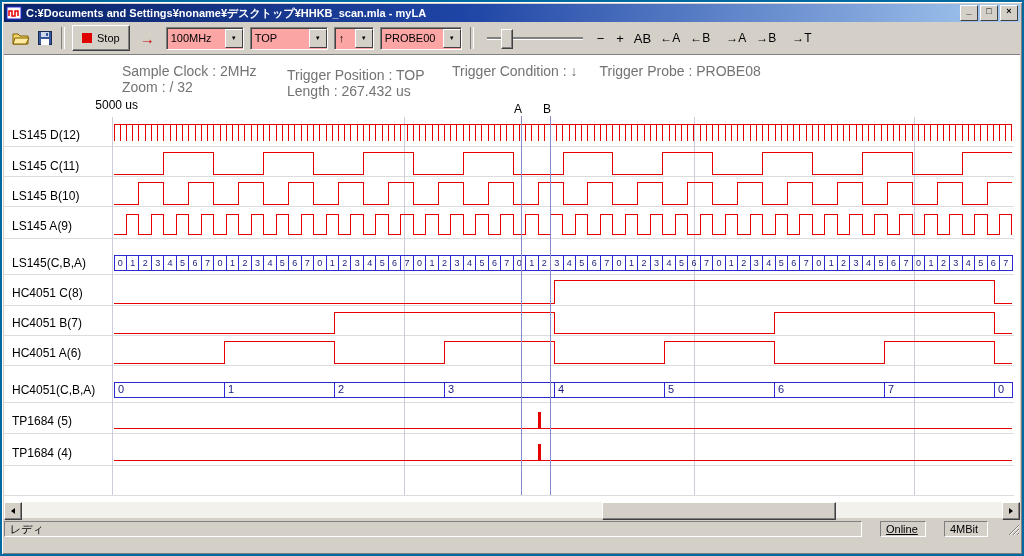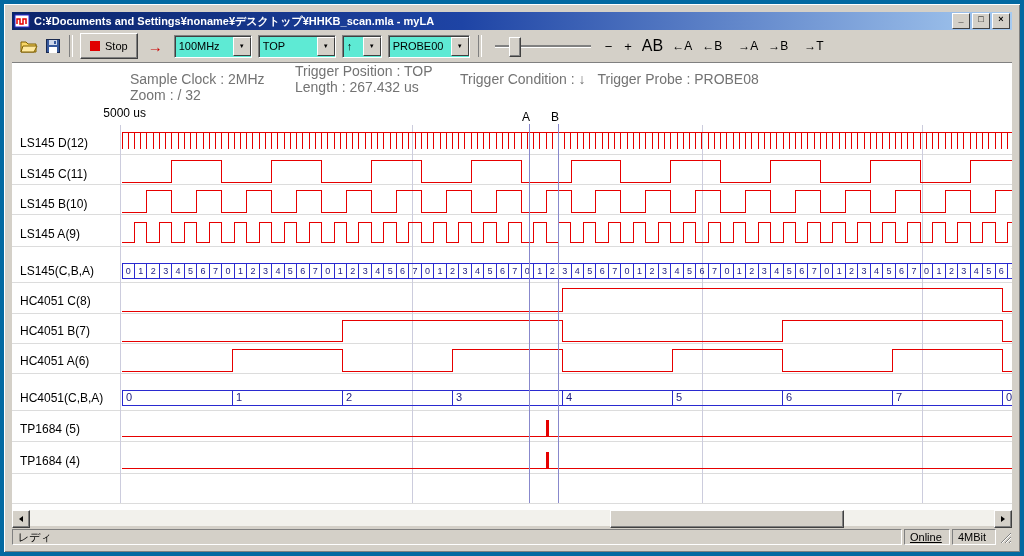--- a/index.html
+++ b/index.html
@@ -1,40 +1,40 @@
 <!DOCTYPE html>
 <html><head>
 <meta charset="utf-8">
 <style>
   html,body{margin:0;padding:0;}
   body{width:1024px;height:556px;font-family:"Liberation Sans",sans-serif;background:#d4d0c8;overflow:hidden;}
-  .window{width:1024px;height:556px;background:#d4d0c8;border:4px solid #0369a1;
+  .window{width:1024px;height:556px;background:#d4d0c8;border:2px solid #0369a1;
     box-shadow:inset 1px 1px 0 #fff,inset -1px -1px 0 #808080;
-    display:flex;flex-direction:column;padding:8px;box-sizing:border-box;}
+    display:flex;flex-direction:column;padding:2px;box-sizing:border-box;}
   
   .titlebar{height:18px;flex:0 0 18px;background:linear-gradient(90deg,#0a246a 0%,#1e44a5 45%,#a6caf0 100%);
     display:flex;align-items:center;padding:0 2px;}
   .title-text{flex:1;color:#fff;font-size:11px;font-weight:bold;white-space:nowrap;overflow:hidden;margin-left:4px;}
   .tb-btn{width:16px;height:14px;background:#d4d0c8;border:1px solid;border-color:#fff #404040 #404040 #fff;
     font-size:9px;line-height:11px;text-align:center;color:#000;margin-left:2px;font-weight:bold;}
   
   .menubar{height:19px;flex:0 0 19px;display:flex;align-items:center;font-size:12px;padding-left:1px;}
   .menu-item{padding:2px 7px;}
   
   .toolbar{height:32px;flex:0 0 32px;display:flex;align-items:center;padding:0 4px;
     border-bottom:1px solid #808080;box-shadow:0 1px 0 #fff;}
   .sep{width:2px;height:22px;border-left:1px solid #808080;border-right:1px solid #fff;margin:0 5px;}
-  .tbtn{height:24px;display:flex;align-items:center;justify-content:center;padding:0 4px;font-size:16px;color:#000;}
+  .tbtn{height:24px;display:flex;align-items:center;justify-content:center;padding:0 4px;font-size:13px;color:#000;}
   .btn-raised{height:24px;display:flex;align-items:center;background:#d4d0c8;
     border:1px solid;border-color:#fff #404040 #404040 #fff;box-shadow:inset -1px -1px 0 #808080;
     padding:0 9px;font-size:11px;margin:0 2px;justify-content:center;}
   .stop-square{width:10px;height:10px;background:#e00000;margin-right:5px;}
   .run-arrow{color:#cc0000;font-weight:bold;font-size:15px;padding:0 8px;}
   .combo{height:21px;border:1px solid;border-color:#808080 #fff #fff #808080;box-shadow:inset 1px 1px 0 #404040;
-    background:#5eead4;display:flex;align-items:center;font-size:11px;margin:0 3px;}
+    background:#fca5a5;display:flex;align-items:center;font-size:11px;margin:0 3px;}
   .combo .val{flex:1;padding:0 4px;white-space:nowrap;overflow:hidden;}
   .combo .drop{width:16px;height:17px;background:#d4d0c8;border:1px solid;border-color:#fff #404040 #404040 #fff;
     display:flex;align-items:center;justify-content:center;font-size:6px;flex:0 0 16px;}
   .slider{width:96px;height:22px;position:relative;margin:0 8px;}
   .slider .track{position:absolute;left:0;right:0;top:10px;height:2px;background:#808080;border-bottom:1px solid #fff;}
   .slider .handle{position:absolute;left:14px;top:2px;width:10px;height:18px;background:#d4d0c8;
     border:1px solid;border-color:#fff #404040 #404040 #fff;box-shadow:inset -1px -1px 0 #808080;}
   .small-b{font-size:13px;padding:0 6px;}
   .arr-b{font-size:12px;padding:0 5px;}
   
@@ -43,21 +43,21 @@
   #wave-svg{position:absolute;left:0;top:38px;}
   
   .hscroll{flex:0 0 16px;height:16px;position:relative;background:#f2f1ec;}
   .sc-btn{position:absolute;top:0;width:16px;height:16px;background:#d4d0c8;
     border:1px solid;border-color:#fff #404040 #404040 #fff;box-shadow:inset -1px -1px 0 #808080;
     display:flex;align-items:center;justify-content:center;}
   .sc-left{left:0;} .sc-right{right:0;}
   .sc-thumb{position:absolute;top:0;left:598px;width:232px;height:16px;background:#d4d0c8;
     border:1px solid;border-color:#fff #404040 #404040 #fff;box-shadow:inset -1px -1px 0 #808080;}
   
-  .statusbar{flex:0 0 18px;display:flex;align-items:center;padding-top:2px;gap:2px;font-size:11px;}
+  .statusbar{flex:0 0 18px;display:flex;align-items:center;padding-top:2px;gap:18px;font-size:11px;}
   .panel{border:1px solid;border-color:#808080 #fff #fff #808080;height:16px;display:flex;align-items:center;padding:0 5px;box-sizing:border-box;}
   .p-ready{flex:1;}
   .p-online{flex:0 0 46px;justify-content:flex-start;text-decoration:underline;}
   .p-mem{flex:0 0 44px;justify-content:flex-start;}
   .grip{flex:0 0 14px;height:16px;}
 </style>
 </head>
 <body>
 
 <div class="window">
@@ -124,27 +124,27 @@
     <span class="tbtn arr-b" style="margin-left:6px">→A</span>
     <span class="tbtn arr-b">→B</span>
     <span class="tbtn arr-b" style="margin-left:6px">→T</span>
   </div>
 
   <div class="client">
     <div class="info-col" style="left:118px;top:8px;">
       <div>Sample Clock : 2MHz</div>
       <div>Zoom : / 32</div>
     </div>
-    <div class="info-col" style="left:283px;top:0;">
+    <div class="info-col" style="left:283px;top:12px;">
       <div>Trigger Position : TOP</div>
       <div>Length : 267.432 us</div>
     </div>
     <div class="info-col" style="left:448px;top:8px;">
       <span>Trigger Condition : ↓</span>
-      <span style="margin-left:8px">Trigger Probe : PROBE08</span>
+      <span style="margin-left:18px">Trigger Probe : PROBE08</span>
     </div>
     <svg id="wave-svg" width="1016" height="406" shape-rendering="crispEdges">
         <g>
           <line x1="0" y1="53" x2="1010" y2="53" stroke="#dcdcdc"></line>
           <line x1="0" y1="83" x2="1010" y2="83" stroke="#dcdcdc"></line>
           <line x1="0" y1="113" x2="1010" y2="113" stroke="#dcdcdc"></line>
           <line x1="0" y1="145" x2="1010" y2="145" stroke="#dcdcdc"></line>
           <line x1="0" y1="181" x2="1010" y2="181" stroke="#dcdcdc"></line>
           <line x1="0" y1="212" x2="1010" y2="212" stroke="#dcdcdc"></line>
           <line x1="0" y1="242" x2="1010" y2="242" stroke="#dcdcdc"></line>

